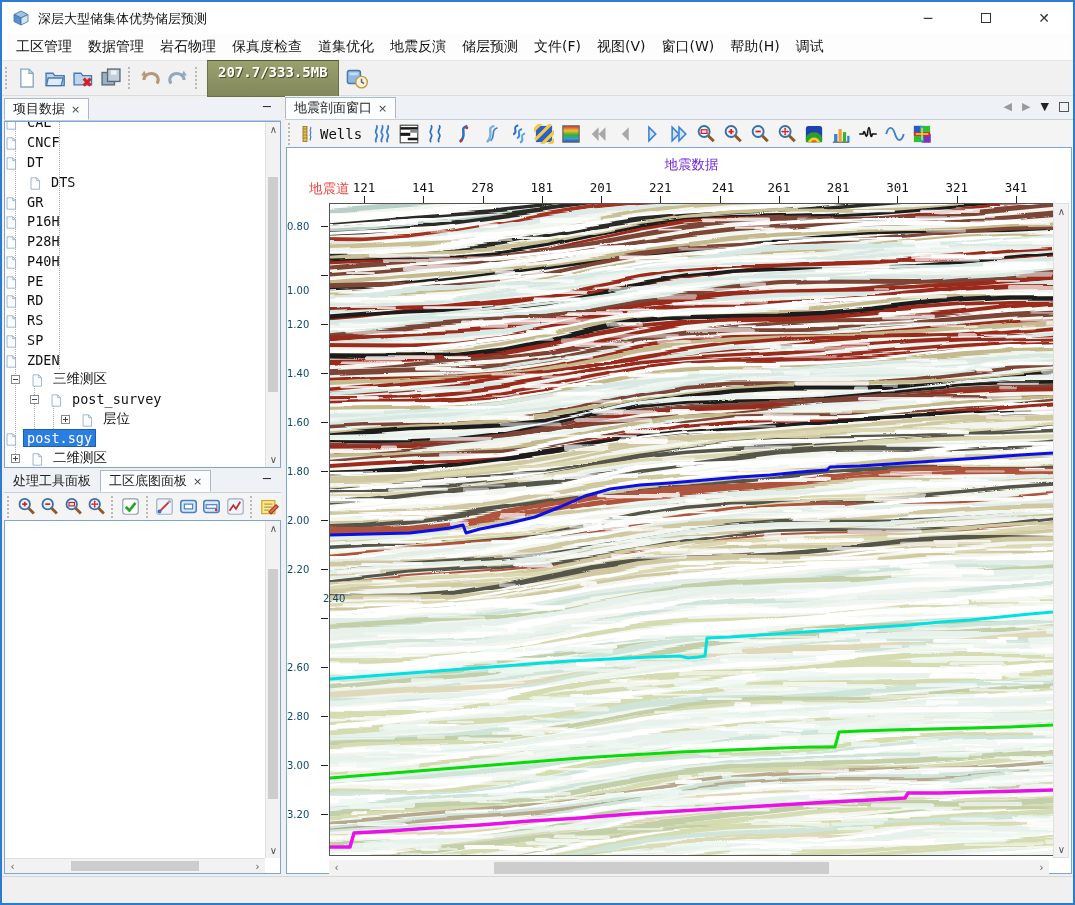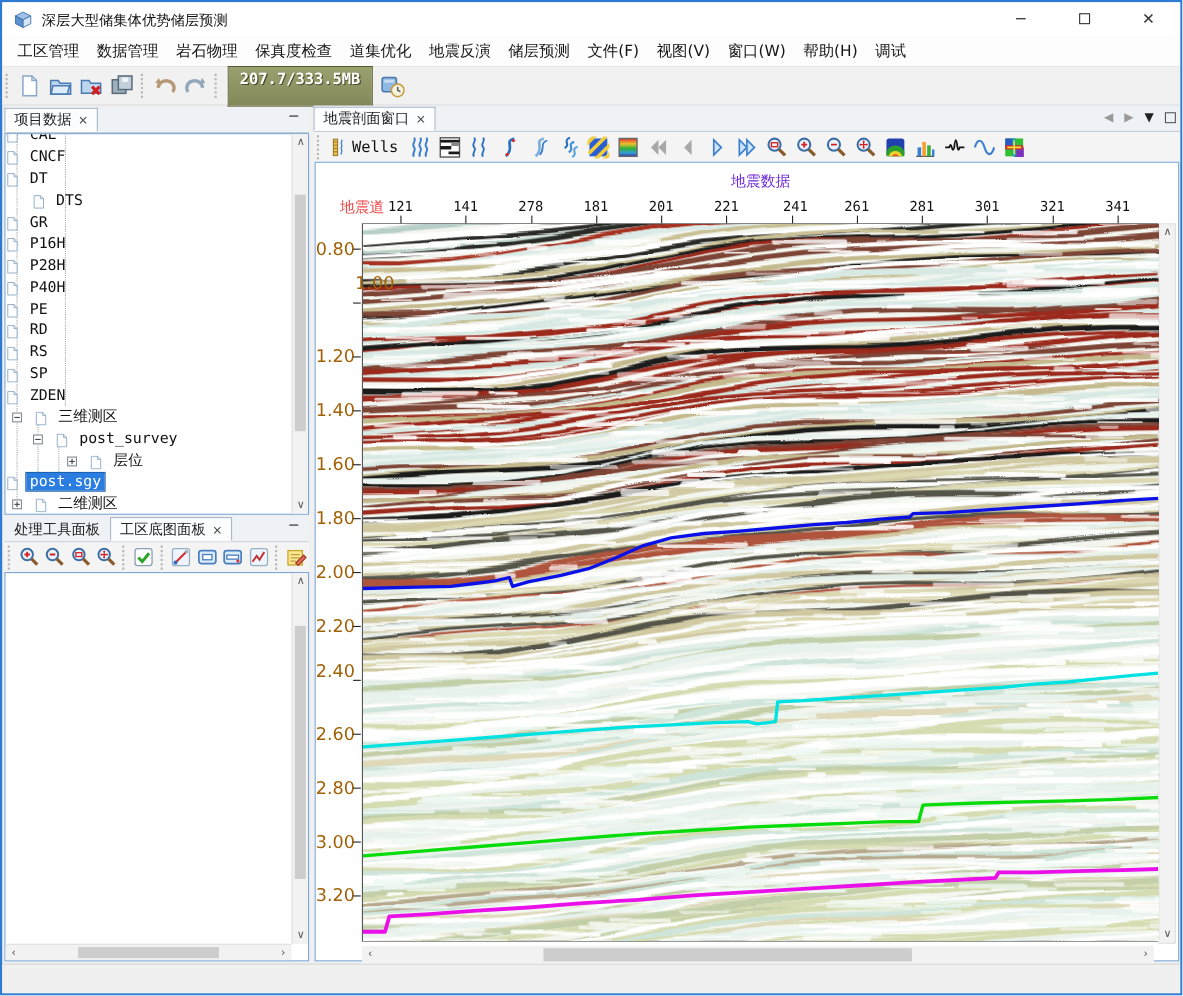--- a/index.html
+++ b/index.html
@@ -72,21 +72,21 @@
   .seis-toolbar { position:absolute; left:0; top:24px; right:0; height:27px; background:#f4f4f4; display:flex; align-items:center; }
   .seis-toolbar .tbtn { width:27px; height:24px; }
   .seis-toolbar .tbtn svg { width:20px; height:20px; }
   .wells-btn { display:flex; align-items:center; gap:4px; height:22px; padding:0 6px 0 2px; margin-left:2px; }
   .wells-btn span { font-family:"DejaVu Sans Mono","Liberation Mono",monospace; font-size:14px; color:#111; }
   .seis-body { position:absolute; left:1px; top:51px; right:1px; bottom:0; background:#fff; border:1px solid #7ba7d7; }
   .seis-title { position:absolute; top:8px; left:42px; width:725px; text-align:center; font-size:13.5px; color:#6d28d9; }
   .axis-label { position:absolute; left:4px; top:32px; font-size:13.5px; color:#ef4444;margin-left:18px; }
   .trace-tick-label { position:absolute; top:32px; font-size:12.5px; font-family:"DejaVu Sans Mono","Liberation Mono",monospace; color:#111; transform:translateX(-50%); }
   .trace-tick { position:absolute; top:48px; width:1px; height:7px; background:#222; }
-  .time-label { position:absolute; width:34px; text-align:center; font-size:16px; color:#a16207; transform:translateY(-50%); }
+  .time-label { position:absolute; width:34px; text-align:left; font-size:10px; color:#0c4a6e; transform:translateY(-50%); }
   .time-tick { position:absolute; height:1px; width:7px; background:#222; }
   .plot { position:absolute; left:42px; top:55px; width:725px; height:653px; border:1px solid #555; overflow:hidden; background:#f4f6ef; }
   .seis-vscroll { position:absolute; right:2px; top:55px; width:16px; height:655px; background:#f2f2f2; border:1px solid #e0e0e0; }
   .seis-hscroll { position:absolute; left:42px; right:22px; top:712px; height:16px; background:#f2f2f2; }
 
   .statusbar { position:absolute; left:0; right:0; bottom:0; height:27px; background:#f0f0f0; border-top:1px solid #d5d5d5; }
 </style>
 </head>
 <body>
 
@@ -1571,35 +1571,35 @@
           <div class="trace-tick-label" style="left: 551.16px;">281</div>
           <div class="trace-tick" style="left: 551.16px;"></div>
           <div class="trace-tick-label" style="left: 610.43px;">301</div>
           <div class="trace-tick" style="left: 610.43px;"></div>
           <div class="trace-tick-label" style="left: 669.7px;">321</div>
           <div class="trace-tick" style="left: 669.7px;"></div>
           <div class="trace-tick-label" style="left: 728.97px;">341</div>
           <div class="trace-tick" style="left: 728.97px;"></div>
           <div class="time-label" style="left: 0px; top: 78px;">0.80</div>
           <div class="time-tick" style="left: 34px; top: 78px;"></div>
-          <div class="time-label" style="left: 0px; top: 109px; margin-left: 36px;">1.00</div>
+          <div class="time-label" style="left: 0px; top: 142px;">1.00</div>
           <div class="time-tick" style="left: 34px; top: 127px;"></div>
           <div class="time-label" style="left: 0px; top: 176px;">1.20</div>
           <div class="time-tick" style="left: 34px; top: 176px;"></div>
           <div class="time-label" style="left: 0px; top: 225px;">1.40</div>
           <div class="time-tick" style="left: 34px; top: 225px;"></div>
           <div class="time-label" style="left: 0px; top: 274px;">1.60</div>
           <div class="time-tick" style="left: 34px; top: 274px;"></div>
           <div class="time-label" style="left: 0px; top: 323px;">1.80</div>
           <div class="time-tick" style="left: 34px; top: 323px;"></div>
           <div class="time-label" style="left: 0px; top: 372px;">2.00</div>
           <div class="time-tick" style="left: 34px; top: 372px;"></div>
           <div class="time-label" style="left: 0px; top: 421px;">2.20</div>
           <div class="time-tick" style="left: 34px; top: 421px;"></div>
-          <div class="time-label" style="left: 0px; top: 462px;">2.40</div>
+          <div class="time-label" style="left: 0px; top: 450px; padding-left: 36px;">2.40</div>
           <div class="time-tick" style="left: 34px; top: 470px;"></div>
           <div class="time-label" style="left: 0px; top: 519px;">2.60</div>
           <div class="time-tick" style="left: 34px; top: 519px;"></div>
           <div class="time-label" style="left: 0px; top: 568px;">2.80</div>
           <div class="time-tick" style="left: 34px; top: 568px;"></div>
           <div class="time-label" style="left: 0px; top: 617px;">3.00</div>
           <div class="time-tick" style="left: 34px; top: 617px;"></div>
           <div class="time-label" style="left: 0px; top: 666px;">3.20</div>
           <div class="time-tick" style="left: 34px; top: 666px;"></div>
         </div>

